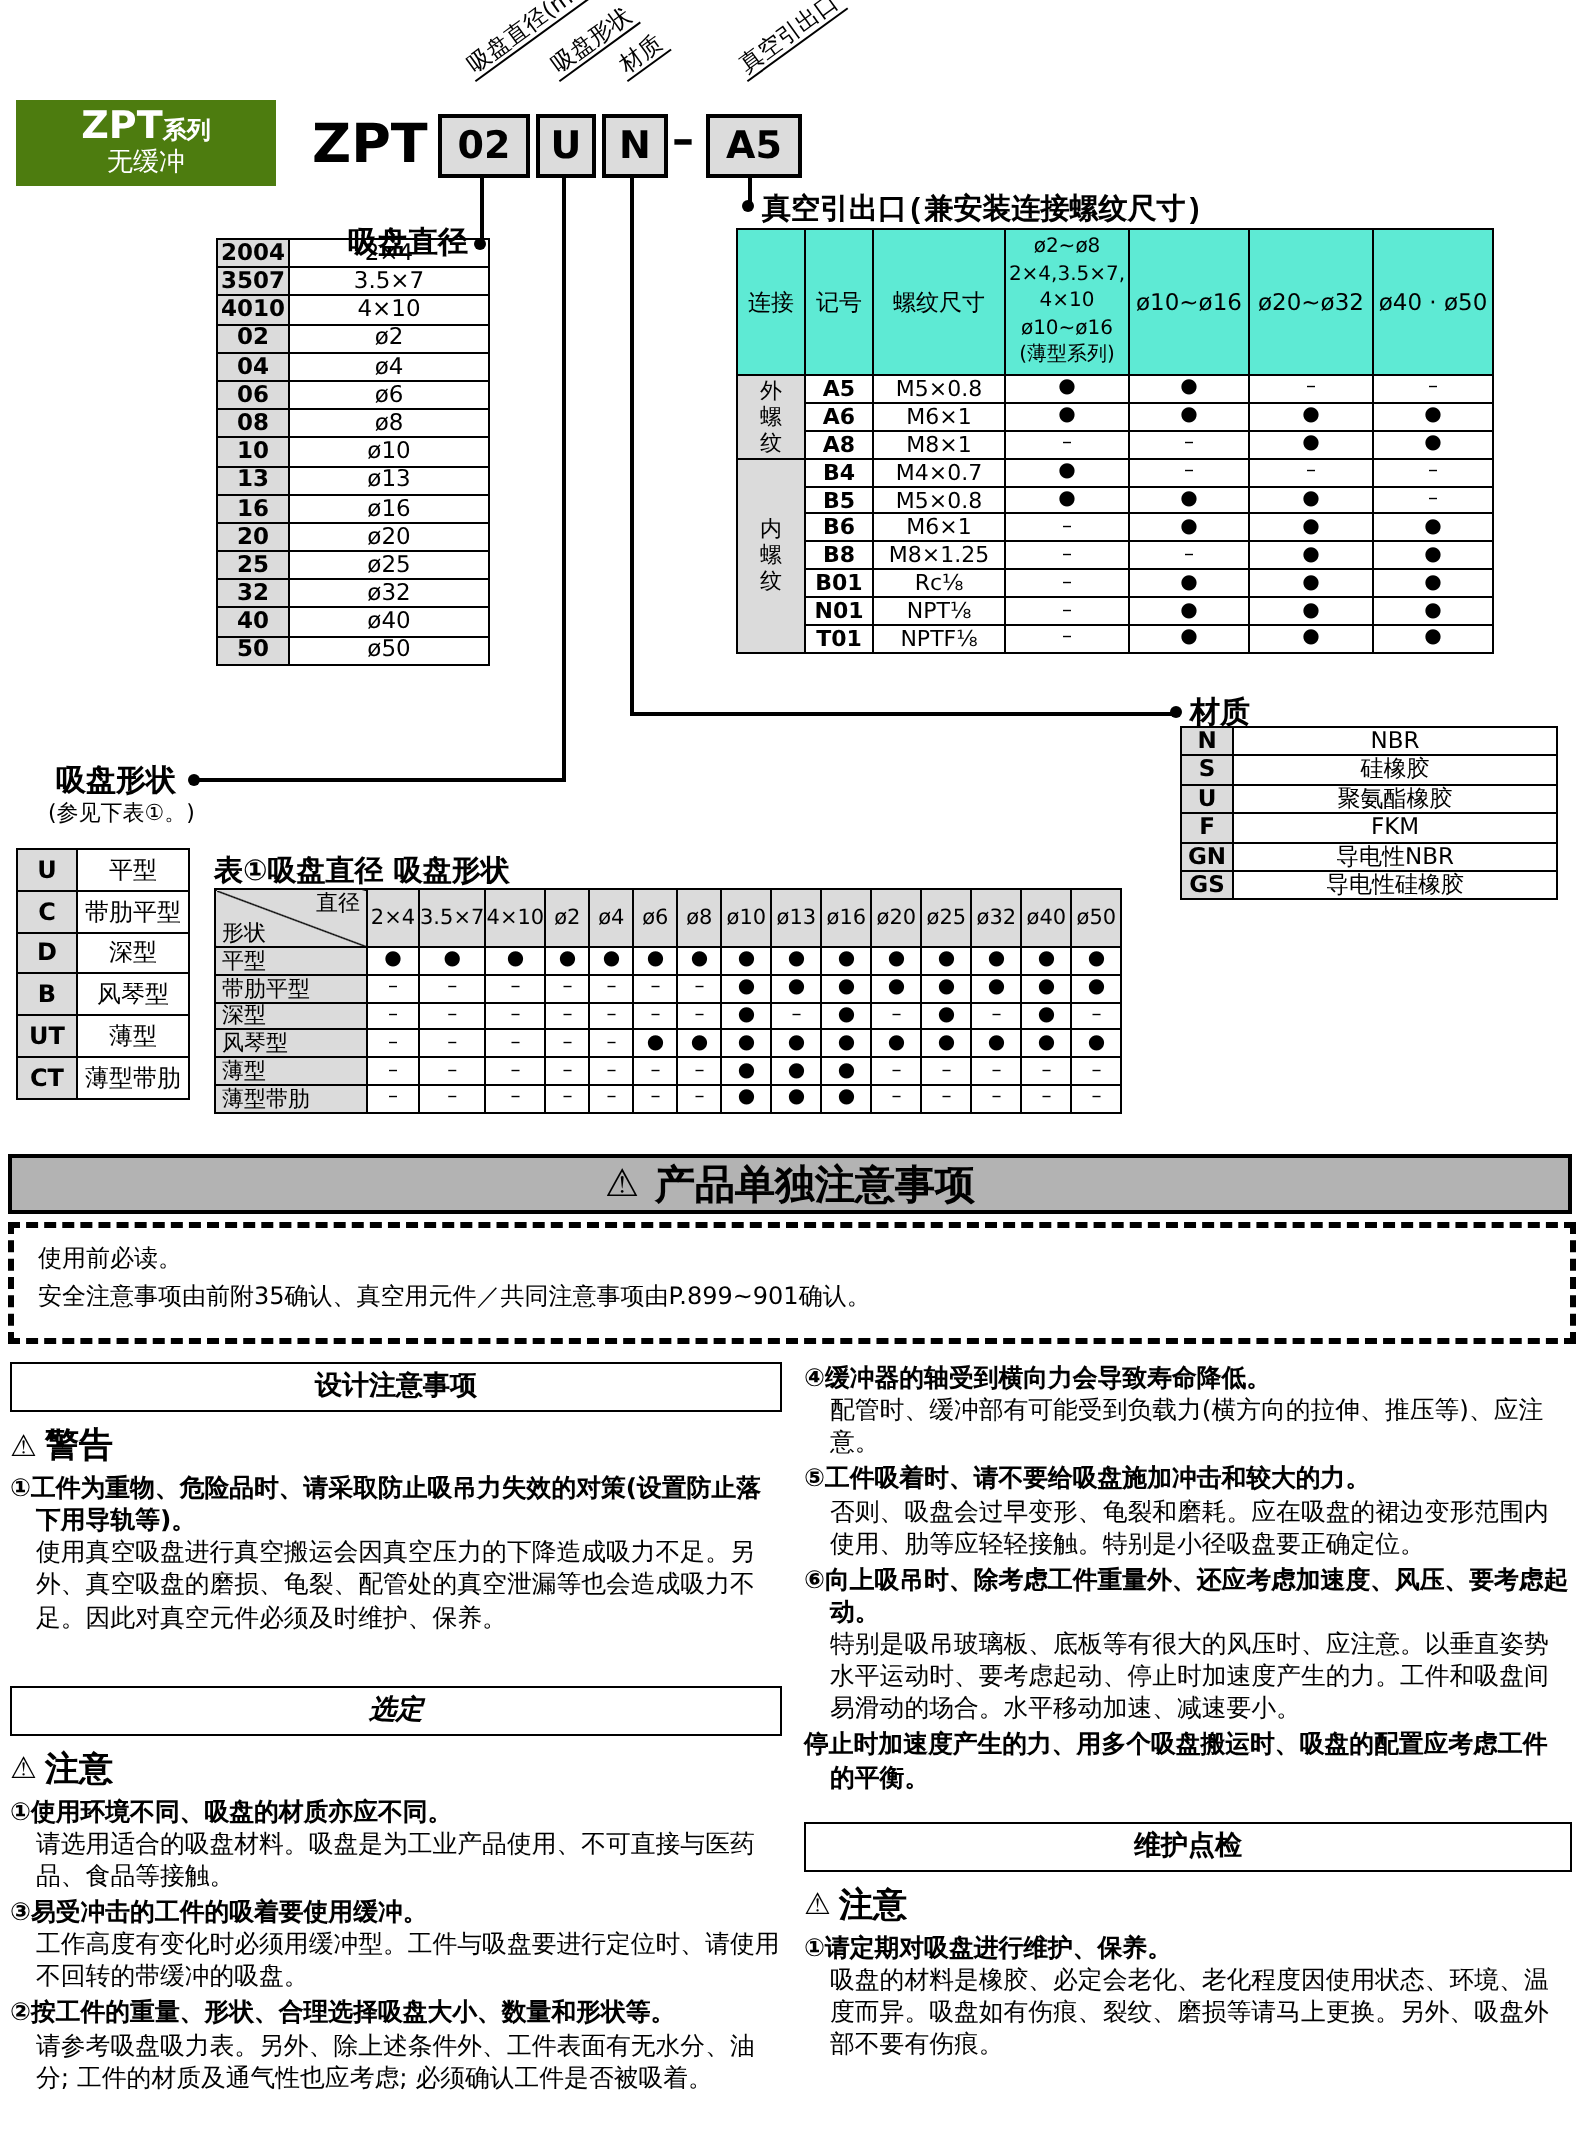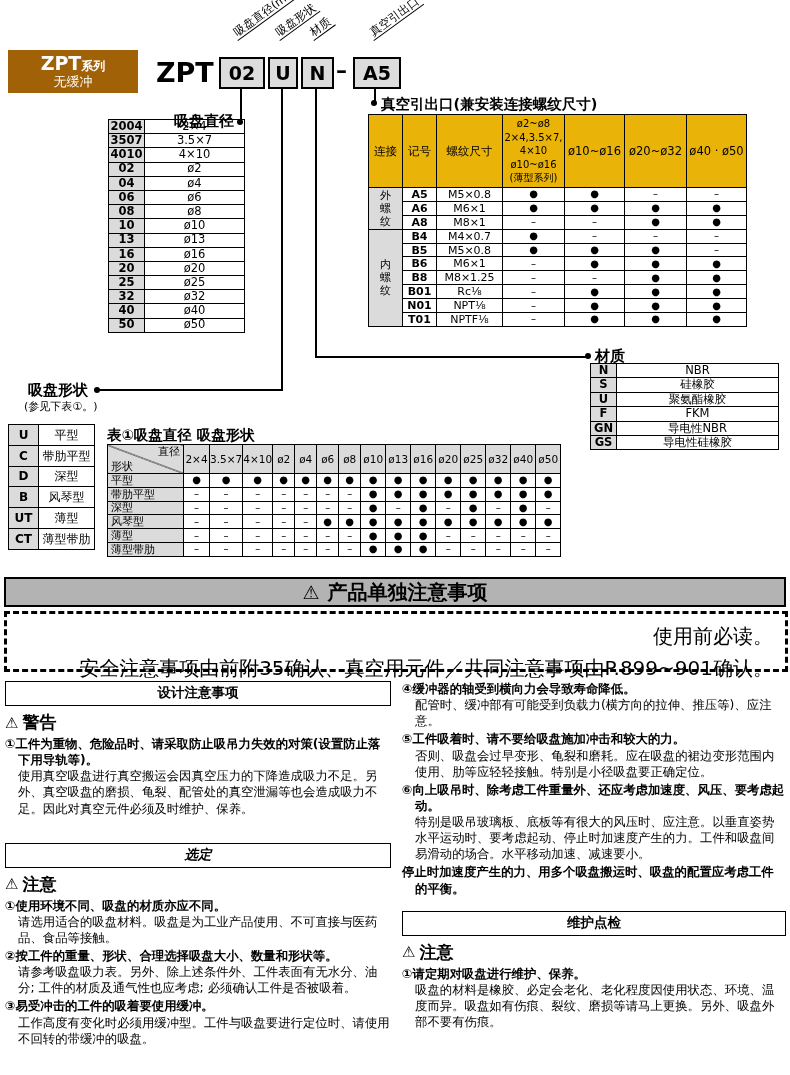--- a/index.html
+++ b/index.html
@@ -1,21 +1,21 @@
 <!DOCTYPE html>
 <html><head>
 <meta charset="utf-8">
 <style>
   html,body { margin:0; padding:0; background:#fff; }
   .page { position:relative; width:790px; height:1075px; background:#fff; color:#000;
           font-family:"DejaVu Sans","Liberation Sans",sans-serif; overflow:hidden; }
 
   
   .series-box { position:absolute; left:8px; top:50px; width:130px; height:43px;
-    background:#a16207; color:#fff; text-align:center; display:flex; flex-direction:column;
+    background:#4d7c0f; color:#fff; text-align:center; display:flex; flex-direction:column;
     justify-content:center; line-height:1.15; }
   .series-box .big { font-size:19px; font-weight:bold; }
   .series-box .suf { font-size:12px; font-weight:bold; }
   .series-box .sub { font-size:13px; }
 
   
   .model-prefix { position:absolute; left:156px; top:57px; font-size:27px; font-weight:bold; }
   .mbox { position:absolute; top:57px; height:28px; background:#dcdcdc; border:2px solid #000;
     font-size:19px; font-weight:bold; display:flex; align-items:center; justify-content:center; }
   .mdash { position:absolute; left:336px; top:58px; font-size:22px; font-weight:bold; }
@@ -31,21 +31,21 @@
 
   
   table { border-collapse:collapse; table-layout:fixed; }
   td,th { border:1px solid #000; padding:0; text-align:center; overflow:hidden; }
 
   .diam-table { position:absolute; left:108px; top:119px; border:1.5px solid #000; }
   .diam-table td { height:13.2px; font-size:11.5px; line-height:1; }
   .diam-table td.code { font-weight:bold; background:#dbdbdb; }
 
   .port-table { position:absolute; left:368px; top:114px; border:1.5px solid #000; }
-  .port-table th { background:#eab308; font-weight:normal; font-size:11.5px; }
+  .port-table th { background:#5eead4; font-weight:normal; font-size:11.5px; }
   .port-table thead th { height:72px; }
   .port-table th.multi { font-size:10px; line-height:1.35; }
   .port-table td { height:12.9px; font-size:11px; line-height:1; }
   .port-table td.code { font-weight:bold; }
   .port-table td.vert { background:#dbdbdb; white-space:pre-line; line-height:1.2; font-size:11px; }
   .port-table td.mark { font-size:10px; }
 
   .mat-table { position:absolute; left:590px; top:363px; border:1.5px solid #000; }
   .mat-table td { height:13.4px; font-size:11.5px; line-height:1; }
   .mat-table td.code { font-weight:bold; background:#dbdbdb; }
@@ -64,21 +64,21 @@
   .corner .c-top { position:absolute; top:1px; right:3px; font-size:11px; }
   .corner .c-bot { position:absolute; bottom:1px; left:3px; font-size:11px; }
   .matrix-table td.mark { font-size:10px; }
 
   
   .notice-bar { position:absolute; left:4px; top:577px; width:778px; height:26px;
     background:#b3b3b3; border:2px solid #000; display:flex; align-items:center; justify-content:center;
     font-size:20px; font-weight:bold; gap:8px; }
   .notice-bar .tri { font-size:19px; font-weight:normal; }
   .must-read { position:absolute; left:4px; top:611px; width:754px; height:43px;
-    border:3px dashed #000; padding:6px 12px; font-size:20px; line-height:1.6;text-align:right; }
+    border:3px dashed #000; padding:6px 12px; font-size:12px; line-height:1.6; }
 
   .col-left  { position:absolute; left:5px;  top:681px; width:386px; }
   .col-right { position:absolute; left:402px; top:681px; width:384px; }
   .sec-header { border:1.5px solid #000; text-align:center; font-weight:bold; font-size:13.5px;
     padding:2px 0 3px; }
   .warn-head { font-size:17px; font-weight:bold; margin:5px 0 2px; display:flex; align-items:center; gap:4px; }
   .warn-head .tri { font-size:15px; font-weight:normal; }
   .note-item { font-size:12.4px; line-height:1.3; margin-bottom:2px; }
   .note-item .head { font-weight:bold; padding-left:1.05em; text-indent:-1.05em; }
   .note-item .body { padding-left:1.05em; }
@@ -116,21 +116,21 @@
   <div class="vline" style="left:315px;top:87px;height:271px;"></div>
   <div class="hline" style="left:315px;top:356px;width:273px;"></div>
   <div class="dot" style="left:585px;top:353px;"></div>
   <div class="vline" style="left:374px;top:87px;height:16px;"></div>
   <div class="dot" style="left:371px;top:100px;"></div>
 
   <div class="ptr" style="left:136px;top:112px;width:98px;text-align:right;">吸盘直径</div>
   <div class="ptr" style="left:28px;top:381px;">吸盘形状</div>
   <div class="ptr-note" style="left:24px;top:399px;">(参见下表①。)</div>
   <div class="ptr" style="left:595px;top:347px;">材质</div>
-  <div class="ptr" style="left:381px;top:95px;font-size:14.5px;">真空引出口(兼安装连接螺纹尺寸)</div>
+  <div class="ptr" style="left:381px;top:95px;font-size:14.5px;font-family:Liberation Mono, monospace;">真空引出口(兼安装连接螺纹尺寸)</div>
 
   <table class="diam-table" id="diam-table">
     <colgroup>
         <col style="width:36px">
         <col style="width:100px">
       </colgroup>
     <tbody>
         <tr>
           <td class="code">2004</td>
           <td class="val">2×4</td>
@@ -552,26 +552,26 @@
     <div class="warn-head">
       <span class="tri">⚠</span>
       <span>注意</span>
     </div>
     <div id="selection-items">
         <div class="note-item">
           <div class="head">①使用环境不同、吸盘的材质亦应不同。</div>
           <div class="body">请选用适合的吸盘材料。吸盘是为工业产品使用、不可直接与医药品、食品等接触。</div>
         </div>
         <div class="note-item">
+          <div class="head">③易受冲击的工件的吸着要使用缓冲。</div>
+          <div class="body">工作高度有变化时必须用缓冲型。工件与吸盘要进行定位时、请使用不回转的带缓冲的吸盘。</div>
+        </div>
+        <div class="note-item">
           <div class="head">②按工件的重量、形状、合理选择吸盘大小、数量和形状等。</div>
           <div class="body">请参考吸盘吸力表。另外、除上述条件外、工件表面有无水分、油分; 工件的材质及通气性也应考虑; 必须确认工件是否被吸着。</div>
-        </div>
-        <div class="note-item">
-          <div class="head">③易受冲击的工件的吸着要使用缓冲。</div>
-          <div class="body">工作高度有变化时必须用缓冲型。工件与吸盘要进行定位时、请使用不回转的带缓冲的吸盘。</div>
         </div>
       </div>
   </div>
 
   <div class="col-right">
     <div id="right-items">
         <div class="note-item">
           <div class="head">④缓冲器的轴受到横向力会导致寿命降低。</div>
           <div class="body">配管时、缓冲部有可能受到负载力(横方向的拉伸、推压等)、应注意。</div>
         </div>

